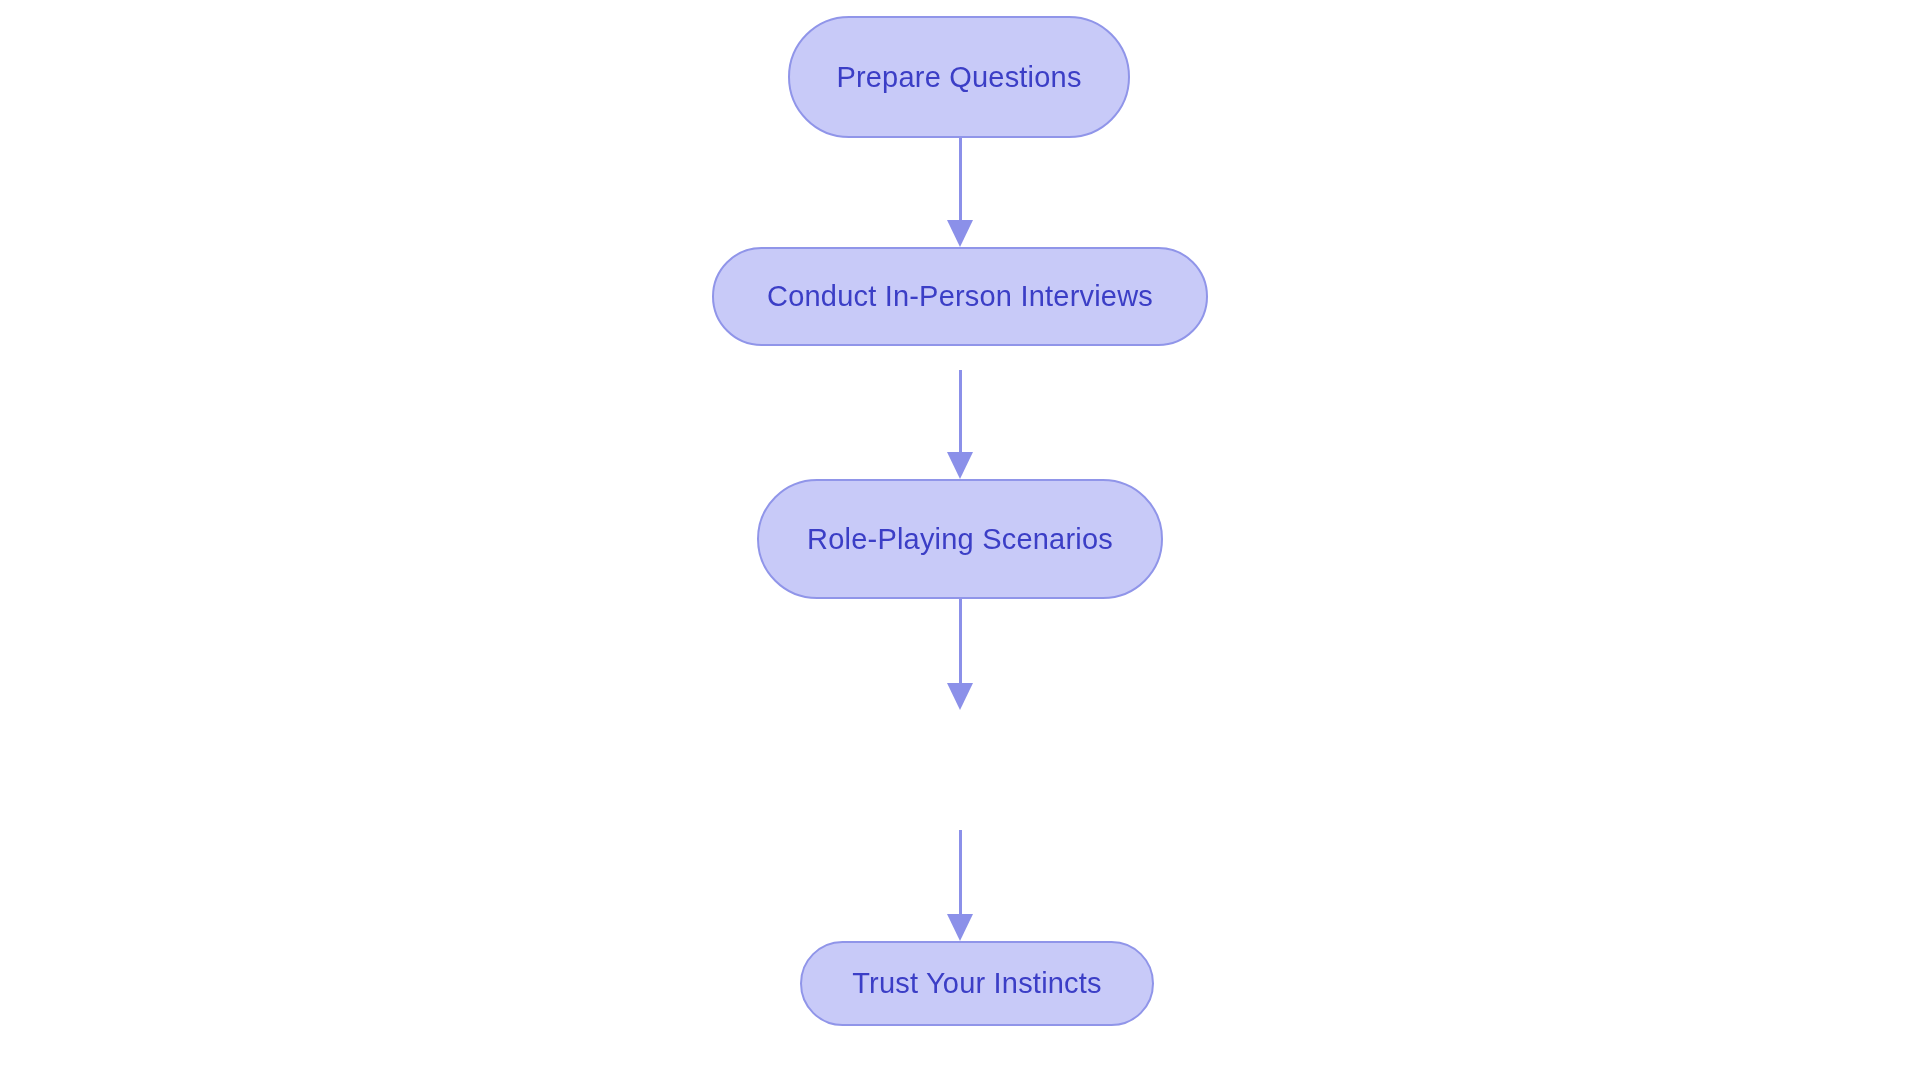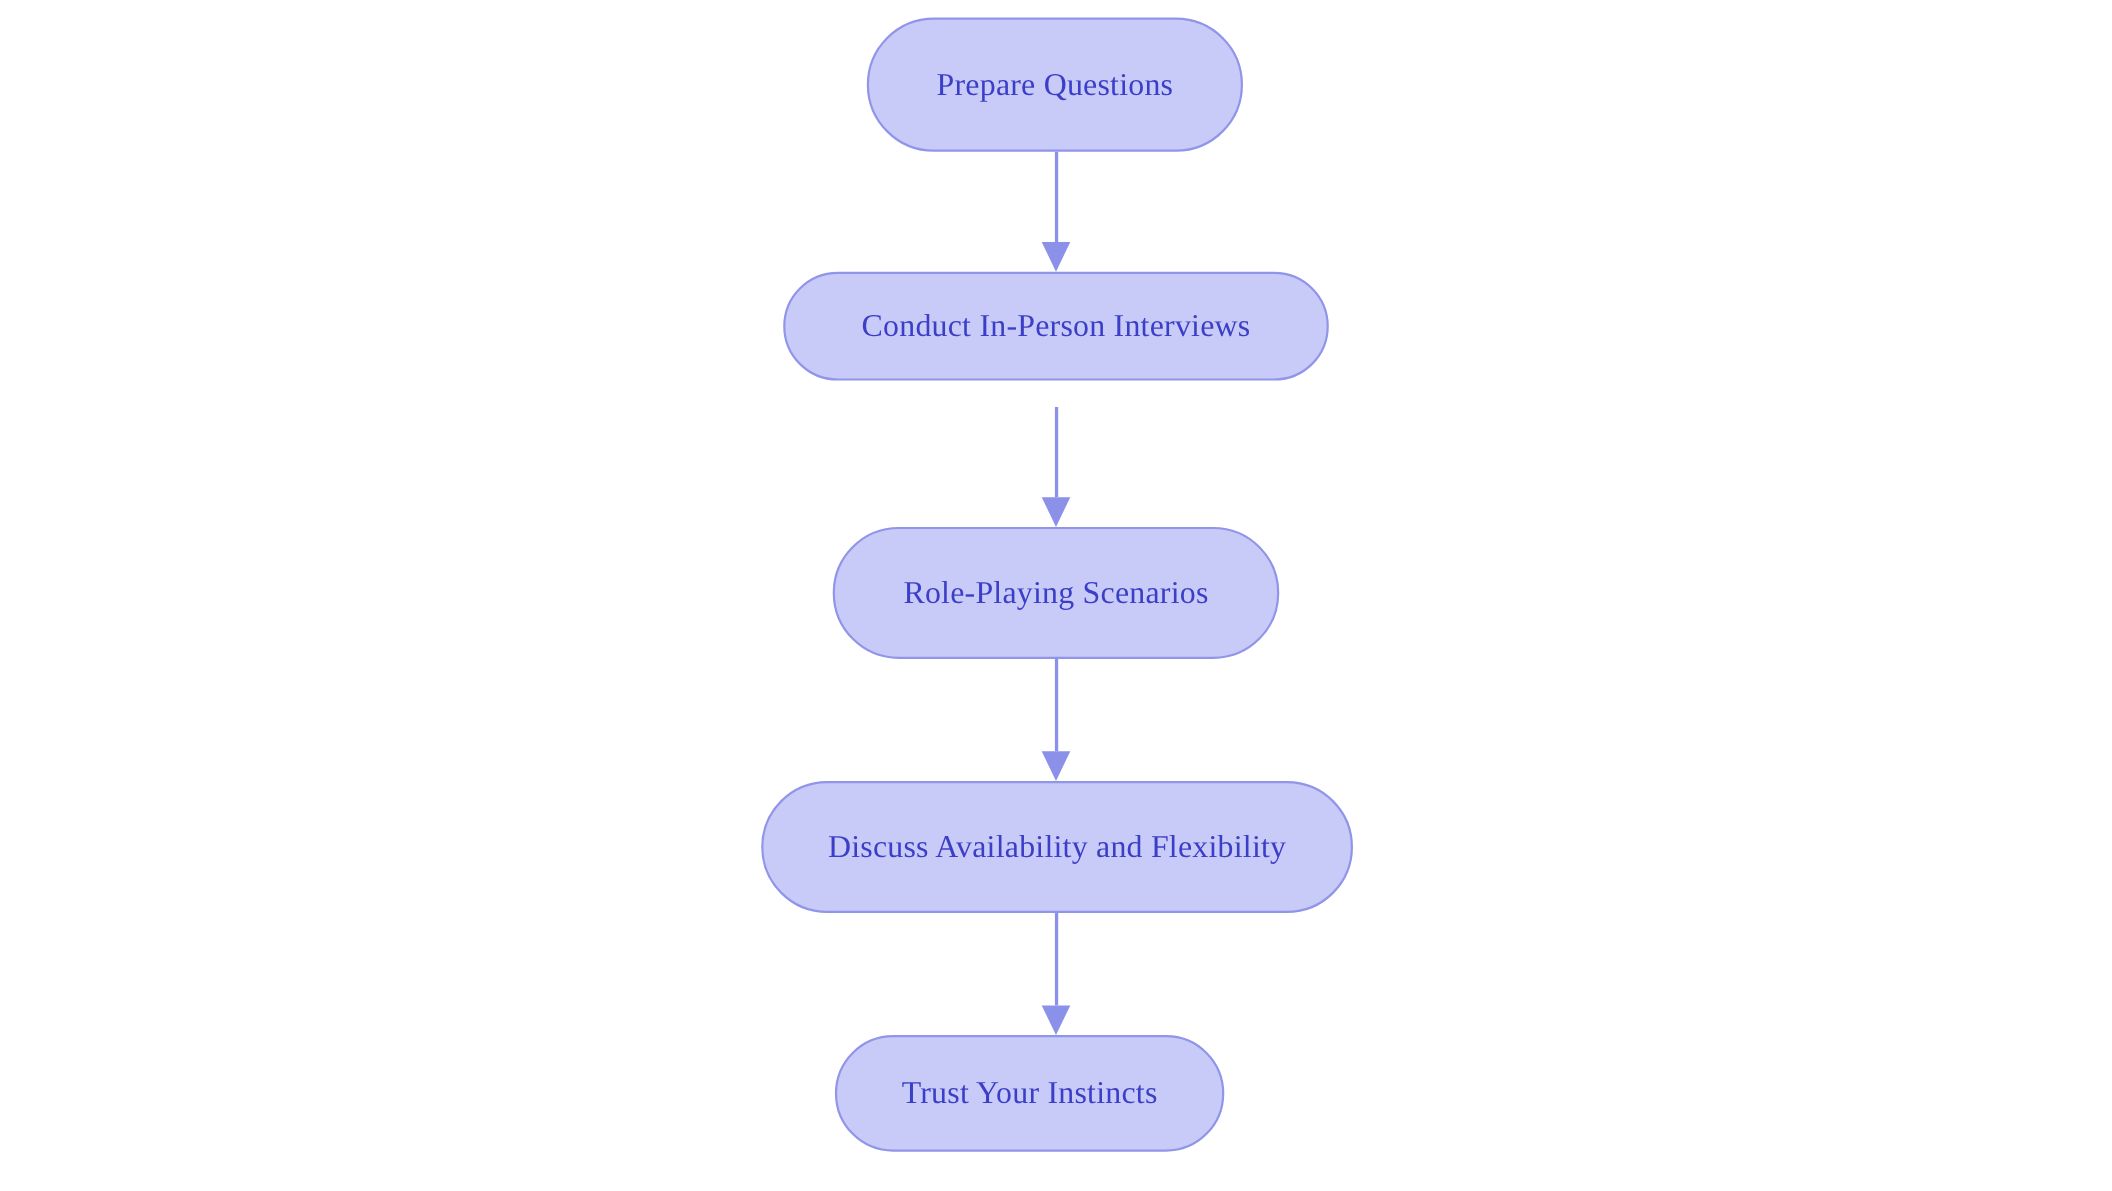--- a/index.html
+++ b/index.html
@@ -1,15 +1,15 @@
 <!DOCTYPE html>
 <html><head>
 <meta charset="utf-8">
 <style>
-  * { margin: 0; padding: 0; box-sizing: border-box; font-family: Liberation Serif, serif; }
+  * { margin: 0; padding: 0; box-sizing: border-box; }
   html, body {
     width: 1920px;
     height: 1083px;
     background: #ffffff;
     overflow: hidden;
     font-family: "Liberation Sans", sans-serif;
   }
   .canvas {
     position: relative;
     width: 1920px;
@@ -30,21 +30,21 @@
     font-size: 29px;
     font-weight: 500;
     letter-spacing: 0.2px;
     white-space: nowrap;
     text-align: center;
   }
   .n1 { left: 788px; top: 16px;  width: 342px; height: 122px; }
   .n2 { left: 712px; top: 247px; width: 496px; height: 99px; }
   .n3 { left: 757px; top: 479px; width: 406px; height: 120px; }
   .n4 { left: 692px; top: 710px; width: 538px; height: 120px; }
-  .n5 { left: 759px; top: 941px; width: 354px; height: 106px; }
+  .n5 { left: 800px; top: 941px; width: 354px; height: 85px; }
 
   .connector {
     position: absolute;
     left: 946px;
     width: 28px;
     display: flex;
     flex-direction: column;
     align-items: center;
   }
   .connector .line {
@@ -89,23 +89,20 @@
 
   <div class="flow-node n3">
     <span class="label">Role-Playing Scenarios</span>
   </div>
 
   <div class="connector c3">
     <div class="line"></div>
     <div class="head"></div>
   </div>
 
-  <div class="flow-node n4">
-    <span class="label">Discuss Availability and Flexibility</span>
-  </div>
 
   <div class="connector c4">
     <div class="line"></div>
     <div class="head"></div>
   </div>
 
   <div class="flow-node n5">
     <span class="label">Trust Your Instincts</span>
   </div>
 

